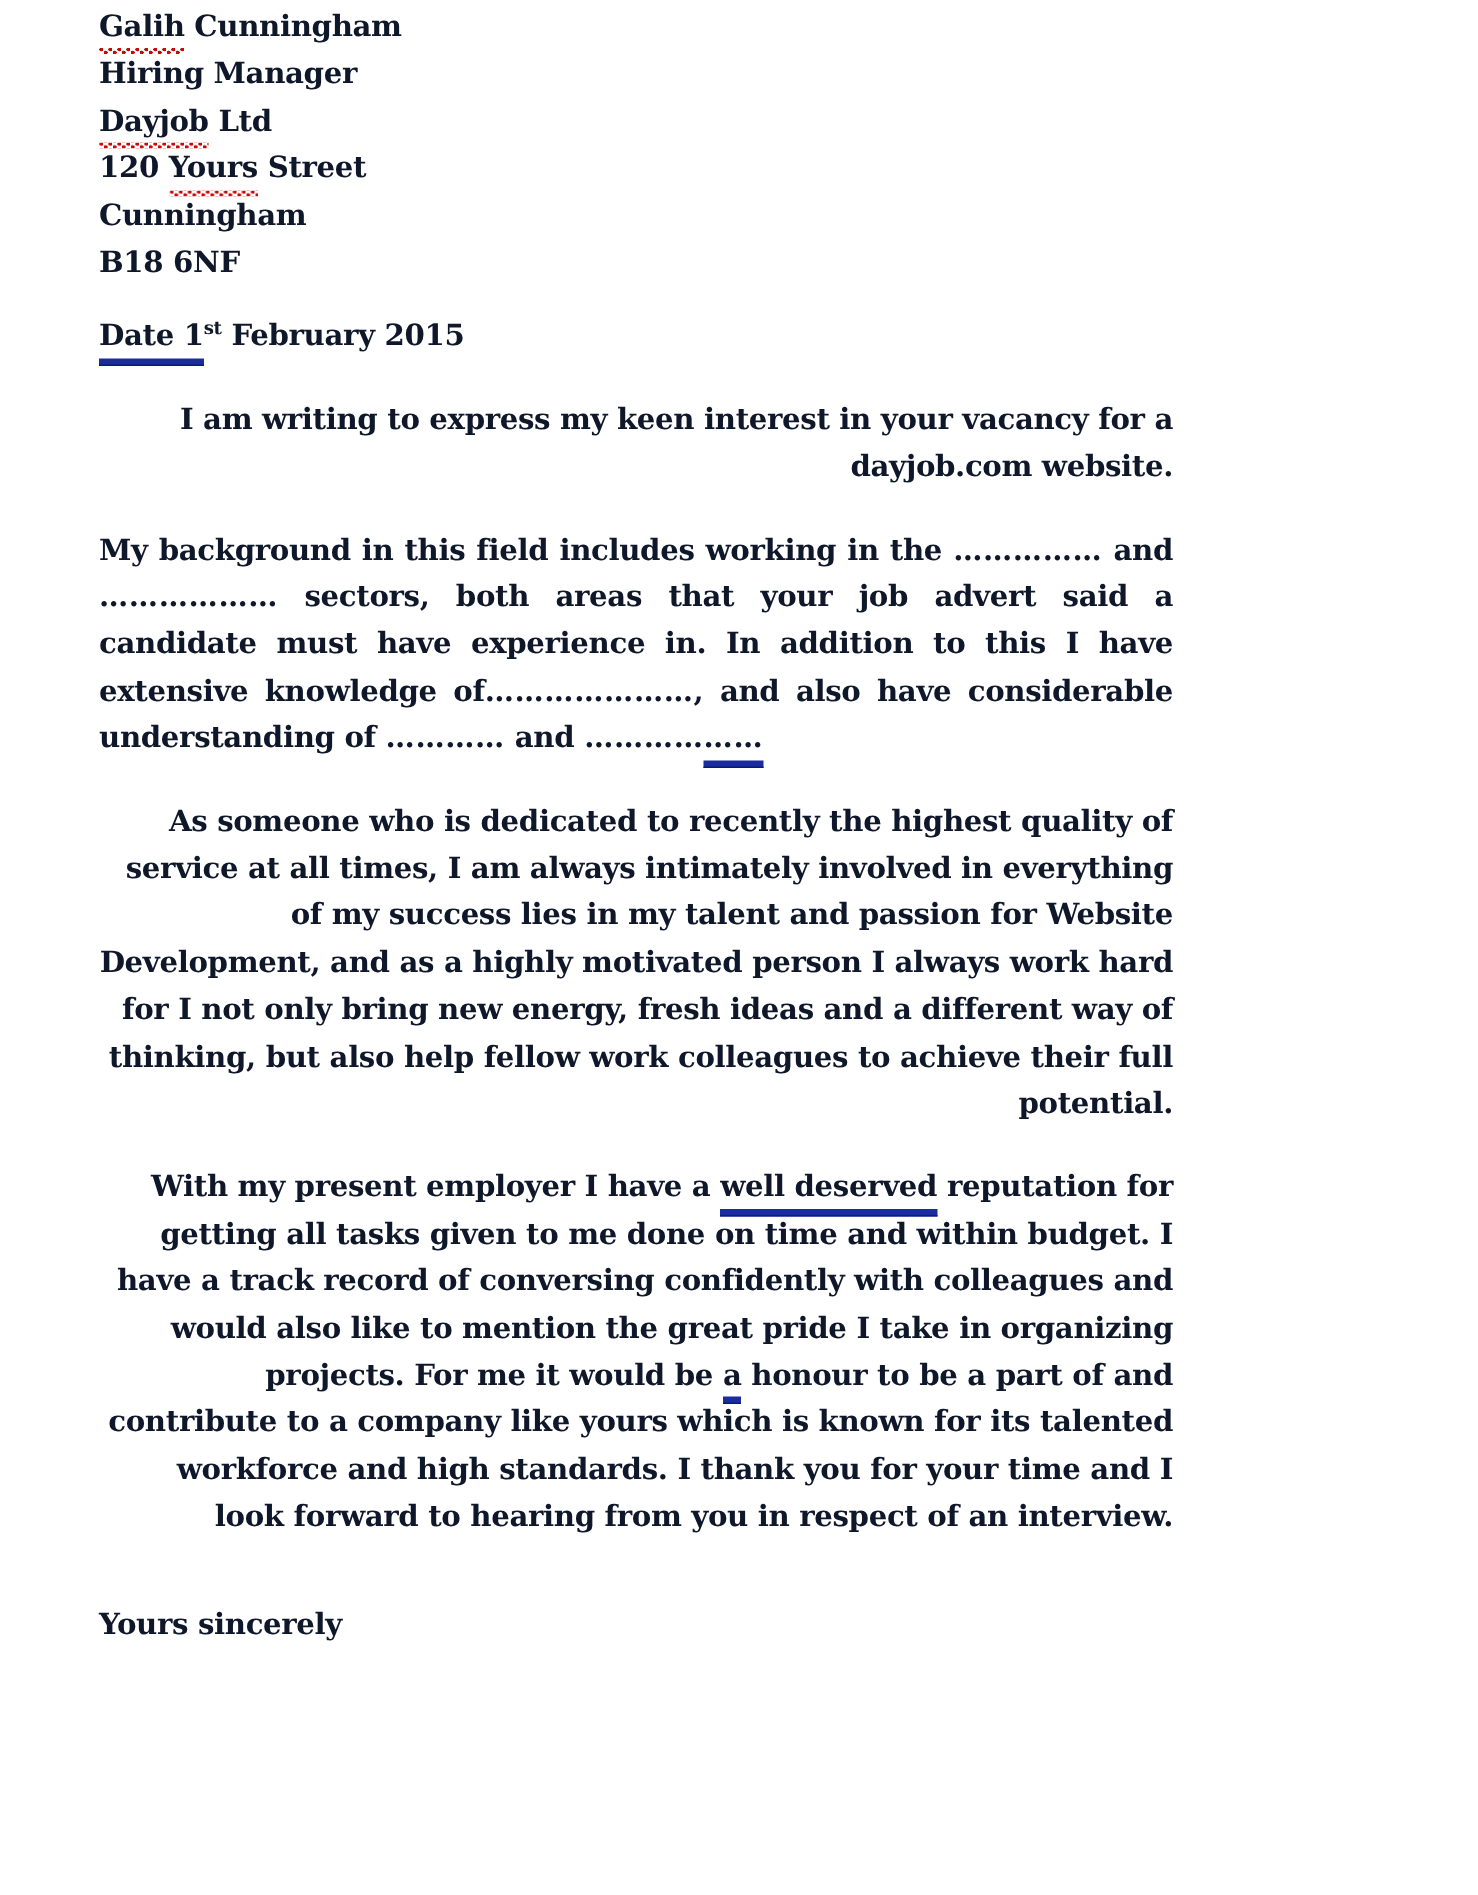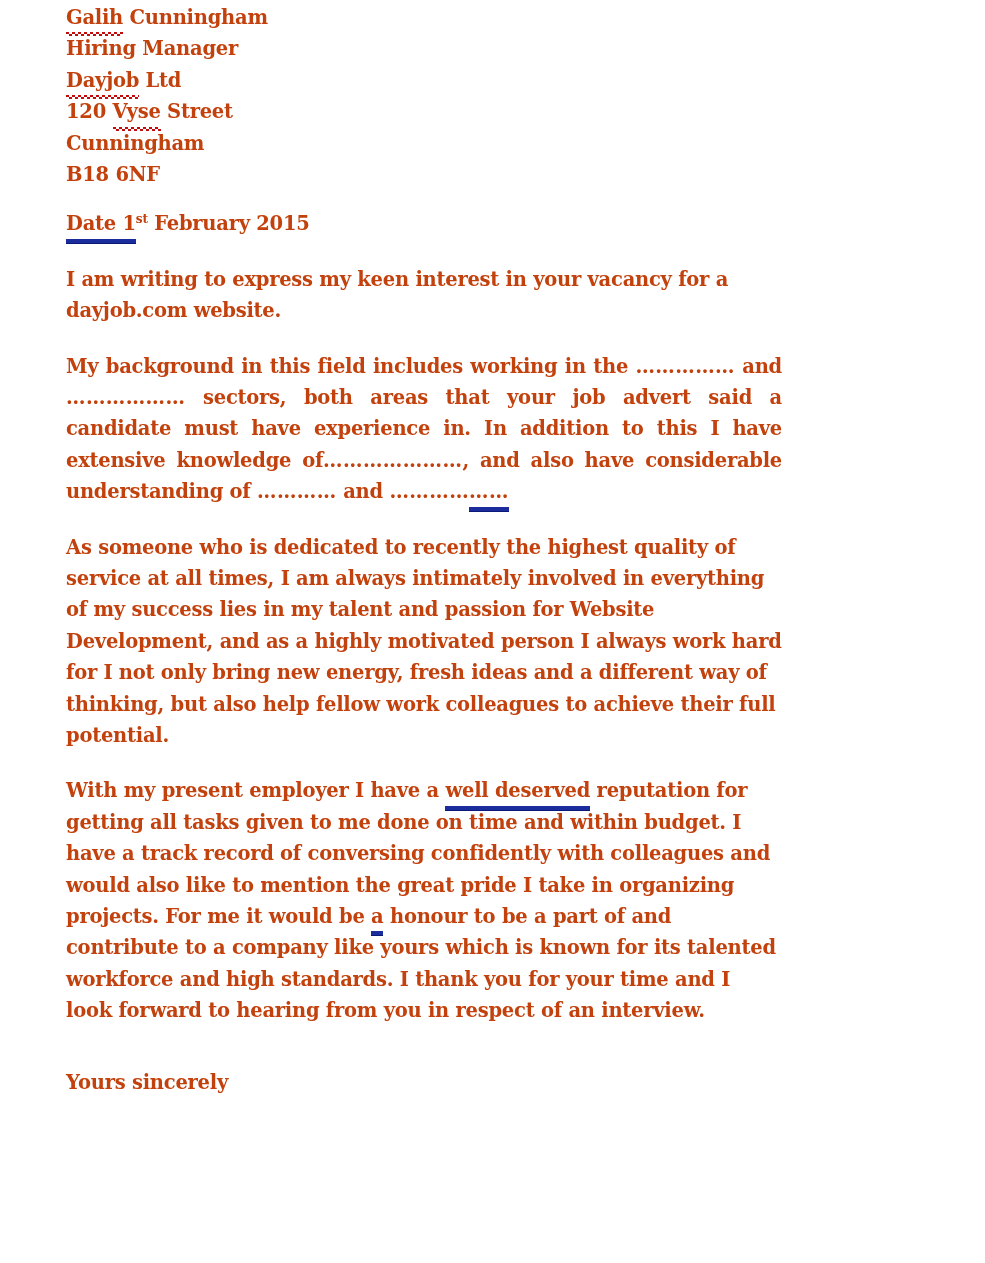--- a/index.html
+++ b/index.html
@@ -32,21 +32,21 @@
     width: 716px;
   }
 
   
   .letter-text {
     font-family: "DejaVu Serif", "Liberation Serif", serif;
     font-weight: 700;
     font-size: 19.5px;
     line-height: 31.4px;
     letter-spacing: -0.25px;
-    color: #c2410c;
+    color: #0f172a;
     -webkit-font-smoothing: none;
   }
 
   
   .address-block {
     margin: 0;
   }
   .address-line {
     white-space: nowrap;
     height: 31.4px;
@@ -67,21 +67,21 @@
   
   .para {
     margin-top: 24px;
   }
   .para.justify {
     text-align: justify;
     text-align-last: left;
     width: 716px;
   }
   .para.left {
-    text-align: left;
+    text-align: right;
   }
   .closing {
     margin-top: 40px;
     height: 31.4px;
     white-space: nowrap;
   }
 
   
   .spell-error {
     position: relative;
@@ -149,21 +149,21 @@
         <span class="spell-error"><span>Galih</span></span><span> Cunningham</span>
       </div>
 
       <div class="address-line">Hiring Manager</div>
 
       <div class="address-line">
         <span class="spell-error"><span>Dayjob</span></span><span> Ltd</span>
       </div>
 
       <div class="address-line">
-        <span>120 </span><span class="spell-error"><span>Vyse</span></span><span> Street</span>
+        <span>120 </span><span class="spell-error"><span>Yours</span></span><span> Street</span>
       </div>
 
       <div class="address-line">Cunningham</div>
 
       <div class="address-line">B18 6NF</div>
     </div>
 
     <div class="date-line letter-text">
       <span class="grammar-error"><span>Date  1</span></span><span class="superscript">st</span><span> February 2015</span>
     </div>

